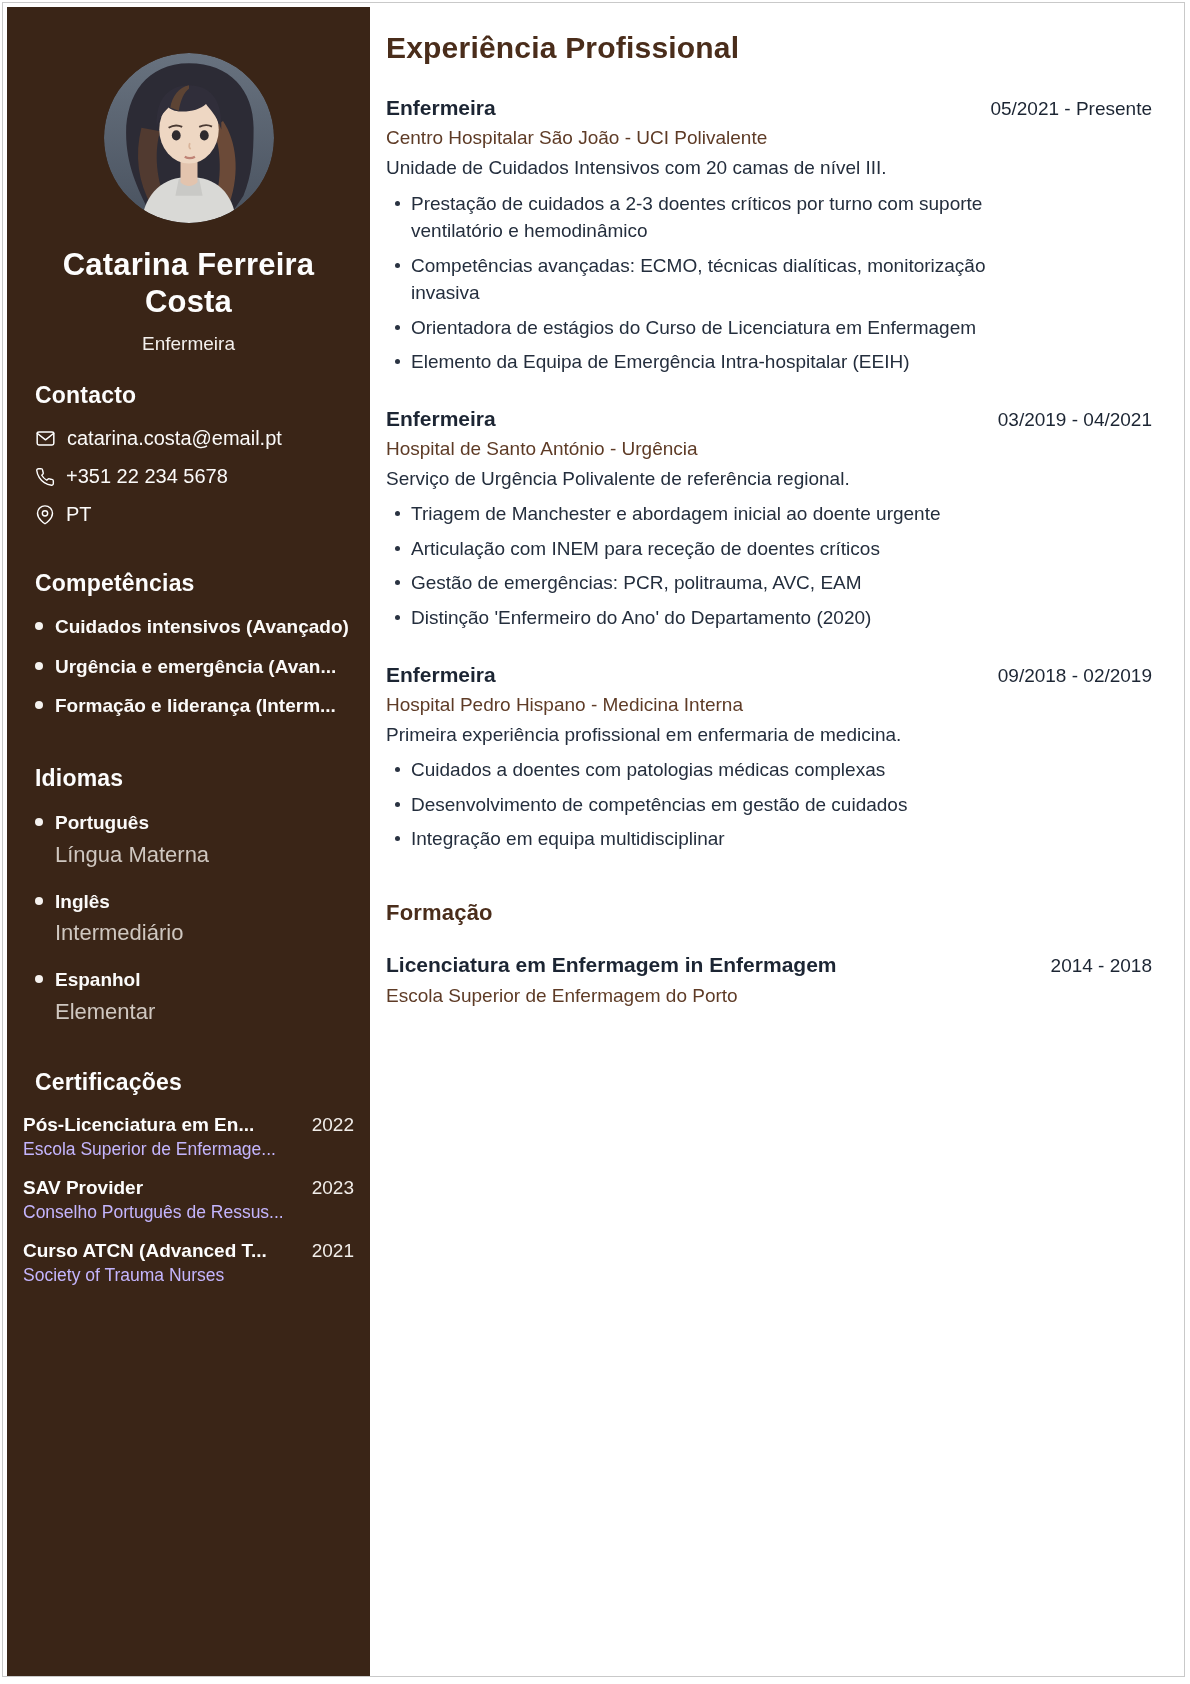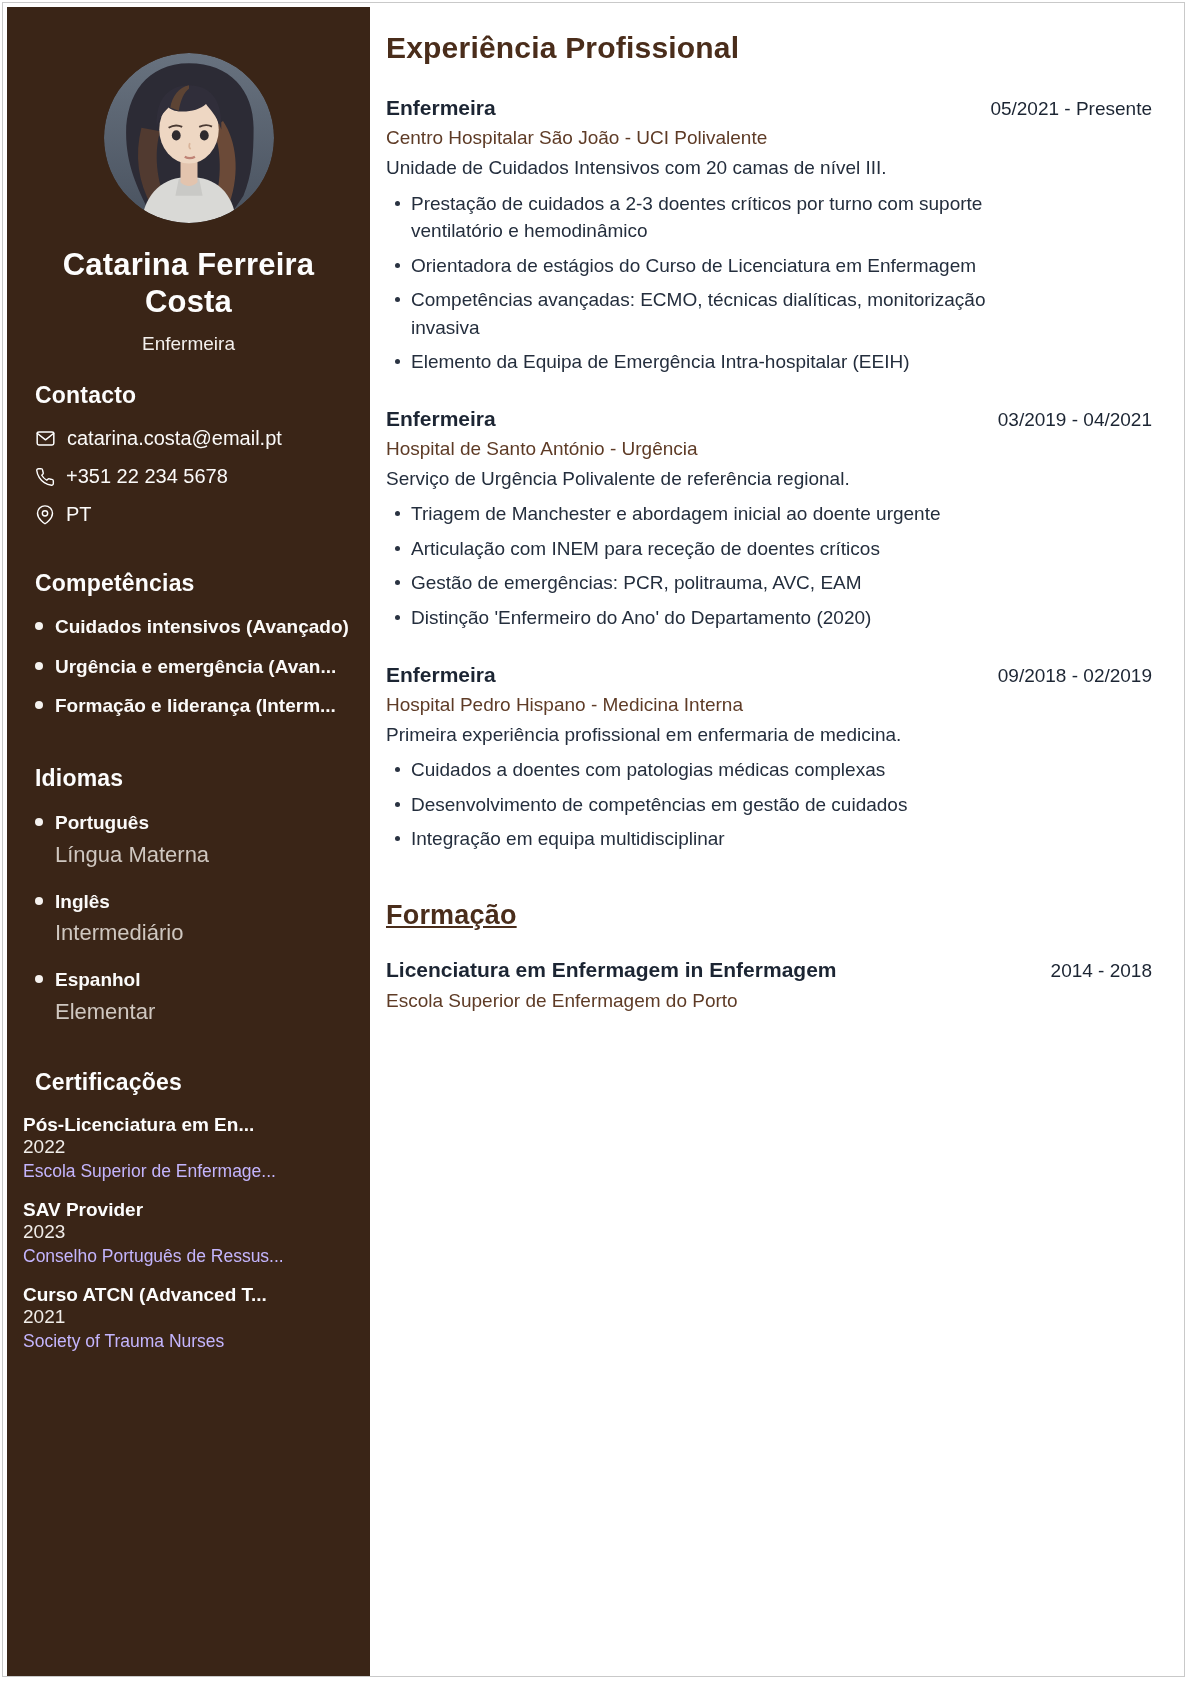--- a/index.html
+++ b/index.html
@@ -36,28 +36,28 @@
   .contact-list{margin:18px 0 0 12px;display:flex;flex-direction:column;gap:15px;}
   .contact-item{display:flex;align-items:center;gap:11px;font-size:20px;color:#fbfaf9;}
   .contact-item svg{flex:0 0 auto;display:block;}
   .side-list{margin:17px 0 0 12px;display:flex;flex-direction:column;gap:14px;}
   .side-li{display:flex;align-items:flex-start;gap:12px;font-size:19px;font-weight:600;color:#fbfaf9;line-height:1.35;}
   .dot{width:8px;height:8px;border-radius:50%;background:#f5f2ef;flex:0 0 auto;margin-top:8px;}
   .lang-list{margin:18px 0 0 12px;display:flex;flex-direction:column;gap:21px;}
   .lang-name{font-size:19px;font-weight:600;color:#fbfaf9;}
   .lang-level{font-size:22px;color:#cfc7c0;margin-top:6px;}
   .cert-list{margin:18px 0 0 0;display:flex;flex-direction:column;gap:17px;}
-  .cert-row{display:flex;justify-content:space-between;align-items:baseline;flex-direction:column;}
+  .cert-row{display:flex;justify-content:space-between;align-items:baseline;gap:10px;}
   .cert-title{font-size:19px;font-weight:700;color:#fdfdfd;white-space:nowrap;}
   .cert-year{font-size:19px;color:#f1ede9;white-space:nowrap;}
   .cert-org{font-size:17.5px;color:#c4b5fd;margin-top:3px;white-space:nowrap;}
   
   .main{flex:1;box-sizing:border-box;padding:28px 32px 0 16px;color:#242e3d;}
   .h1{font-size:30px;font-weight:700;color:#4a2d1b;margin:0;letter-spacing:.2px;}
-  .h2-education{font-size:27px;font-weight:700;color:#4a2d1b;margin:47px 0 0 0;letter-spacing:.2px;text-decoration:underline;}
+  .h2-education{font-size:22px;font-weight:700;color:#4a2d1b;margin:47px 0 0 0;letter-spacing:.2px;}
   .job{margin-top:31px;}
   .job-head{display:flex;justify-content:space-between;align-items:baseline;}
   .job-title{font-size:21px;font-weight:700;color:#1c2533;}
   .job-dates{font-size:19px;color:#1c2533;}
   .job-company{font-size:19px;font-weight:500;color:#5e3b26;margin-top:7px;}
   .job-summary{font-size:19px;color:#242e3d;margin-top:5px;line-height:1.45;}
   .bullets{list-style:none;margin:8px 0 0 0;padding:0;display:flex;flex-direction:column;gap:7px;}
   .bullets li{display:flex;align-items:flex-start;gap:11px;font-size:19px;line-height:1.45;color:#242e3d;}
   .bdot{width:5px;height:5px;border-radius:50%;background:#2a3342;flex:0 0 auto;margin:11px 0 0 9px;}
   .btext{white-space:pre-line;}
@@ -232,27 +232,27 @@
       <ul class="bullets">
 
           <li>
             <span class="bdot"></span>
             <span class="btext">Prestação de cuidados a 2-3 doentes críticos por turno com suporte
 ventilatório e hemodinâmico</span>
           </li>
 
           <li>
             <span class="bdot"></span>
-            <span class="btext">Orientadora de estágios do Curso de Licenciatura em Enfermagem</span>
-          </li>
-
-          <li>
-            <span class="bdot"></span>
             <span class="btext">Competências avançadas: ECMO, técnicas dialíticas, monitorização
 invasiva</span>
+          </li>
+
+          <li>
+            <span class="bdot"></span>
+            <span class="btext">Orientadora de estágios do Curso de Licenciatura em Enfermagem</span>
           </li>
 
           <li>
             <span class="bdot"></span>
             <span class="btext">Elemento da Equipa de Emergência Intra-hospitalar (EEIH)</span>
           </li>
         </ul>
     </section>
 
     <section class="job">

